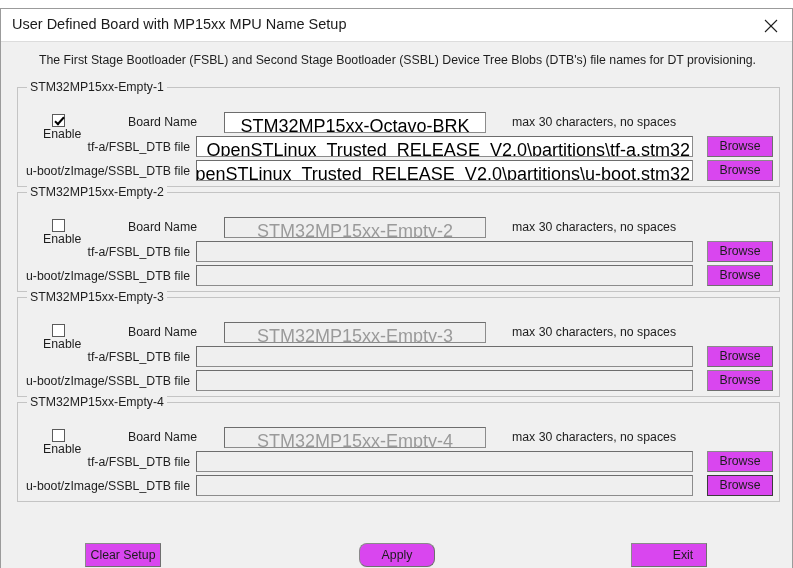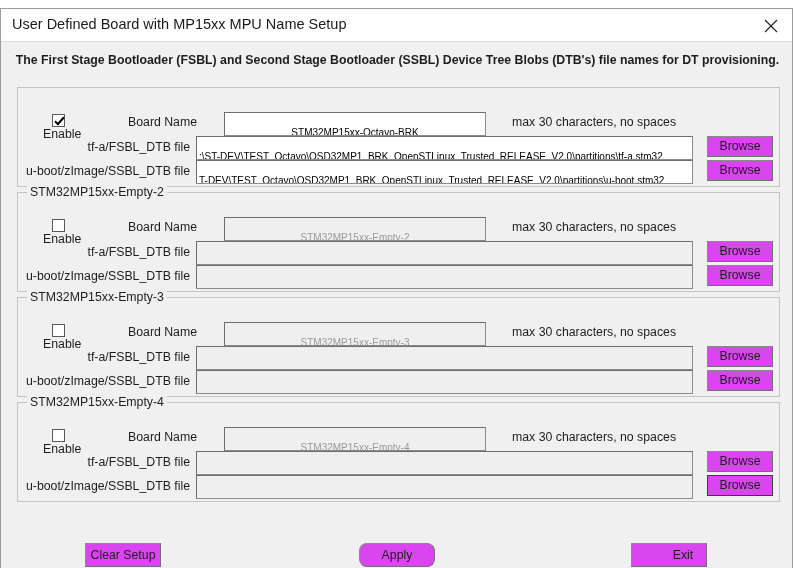--- a/index.html
+++ b/index.html
@@ -51,21 +51,20 @@
 
   
   #subtitle {
     position: absolute;
     left: 0;
     top: 44px;
     width: 793px;
     text-align: center;
     font-size: 12.3px;
     color: #1d1d1d;
-    font-weight: bold;
   }
 
   
   .group {
     position: absolute;
     left: 16px;
     width: 763px;
     height: 100px;
     border: 1px solid #c4c4c4;
     box-sizing: border-box;
@@ -132,26 +131,26 @@
   .file-lbl-2     { left: 0px;  top: 76px; width: 172px; }
 
   
   .field {
     position: absolute;
     box-sizing: border-box;
     border: 1px solid #8c8c8c;
     border-top-color: #6d6d6d;
     border-left-color: #6d6d6d;
     font-family: "Liberation Sans", sans-serif;
-    font-size: 10px;
+    font-size: 18px;
     line-height: 18px;
     height: 21px;
     overflow: hidden;
     white-space: nowrap;
-    padding: 11px 2px;
+    padding: 4px 2px;
   }
   .field.enabled {
     background: #ffffff;
     color: #000000;
   }
   .field.disabled {
     background: #efefef;
     color: #9a9a9a;
   }
   .field.board {
@@ -215,20 +214,21 @@
         <line x1="1" y1="1" x2="13" y2="13" stroke="#202020" stroke-width="1.1"></line>
         <line x1="13" y1="1" x2="1" y2="13" stroke="#202020" stroke-width="1.1"></line>
       </svg>
     </div>
   </div>
 
   <div id="subtitle">The First Stage Bootloader (FSBL) and Second Stage Bootloader (SSBL) Device Tree Blobs (DTB's) file names for DT provisioning.</div>
 
   <div id="groups-host">
       <div class="group" style="top: 78px;">
+        <div class="group-title">STM32MP15xx-Empty-1</div>
         <div class="cb-wrap">
           <span class="cb-box checked"></span>
           <span class="cb-label">Enable</span>
         </div>
         <div class="lbl board-name-lbl">Board Name</div>
         <div class="field board enabled">STM32MP15xx-Octavo-BRK</div>
         <div class="lbl hint-lbl">max 30 characters, no spaces</div>
         <div class="lbl lbl-right file-lbl-1">tf-a/FSBL_DTB file</div>
         <div class="field path1 enabled clipR"><span>:\ST-DEV\TEST_Octavo\OSD32MP1_BRK_OpenSTLinux_Trusted_RELEASE_V2.0\partitions\tf-a.stm32</span></div>
         <button class="btn browse b1">Browse</button>

